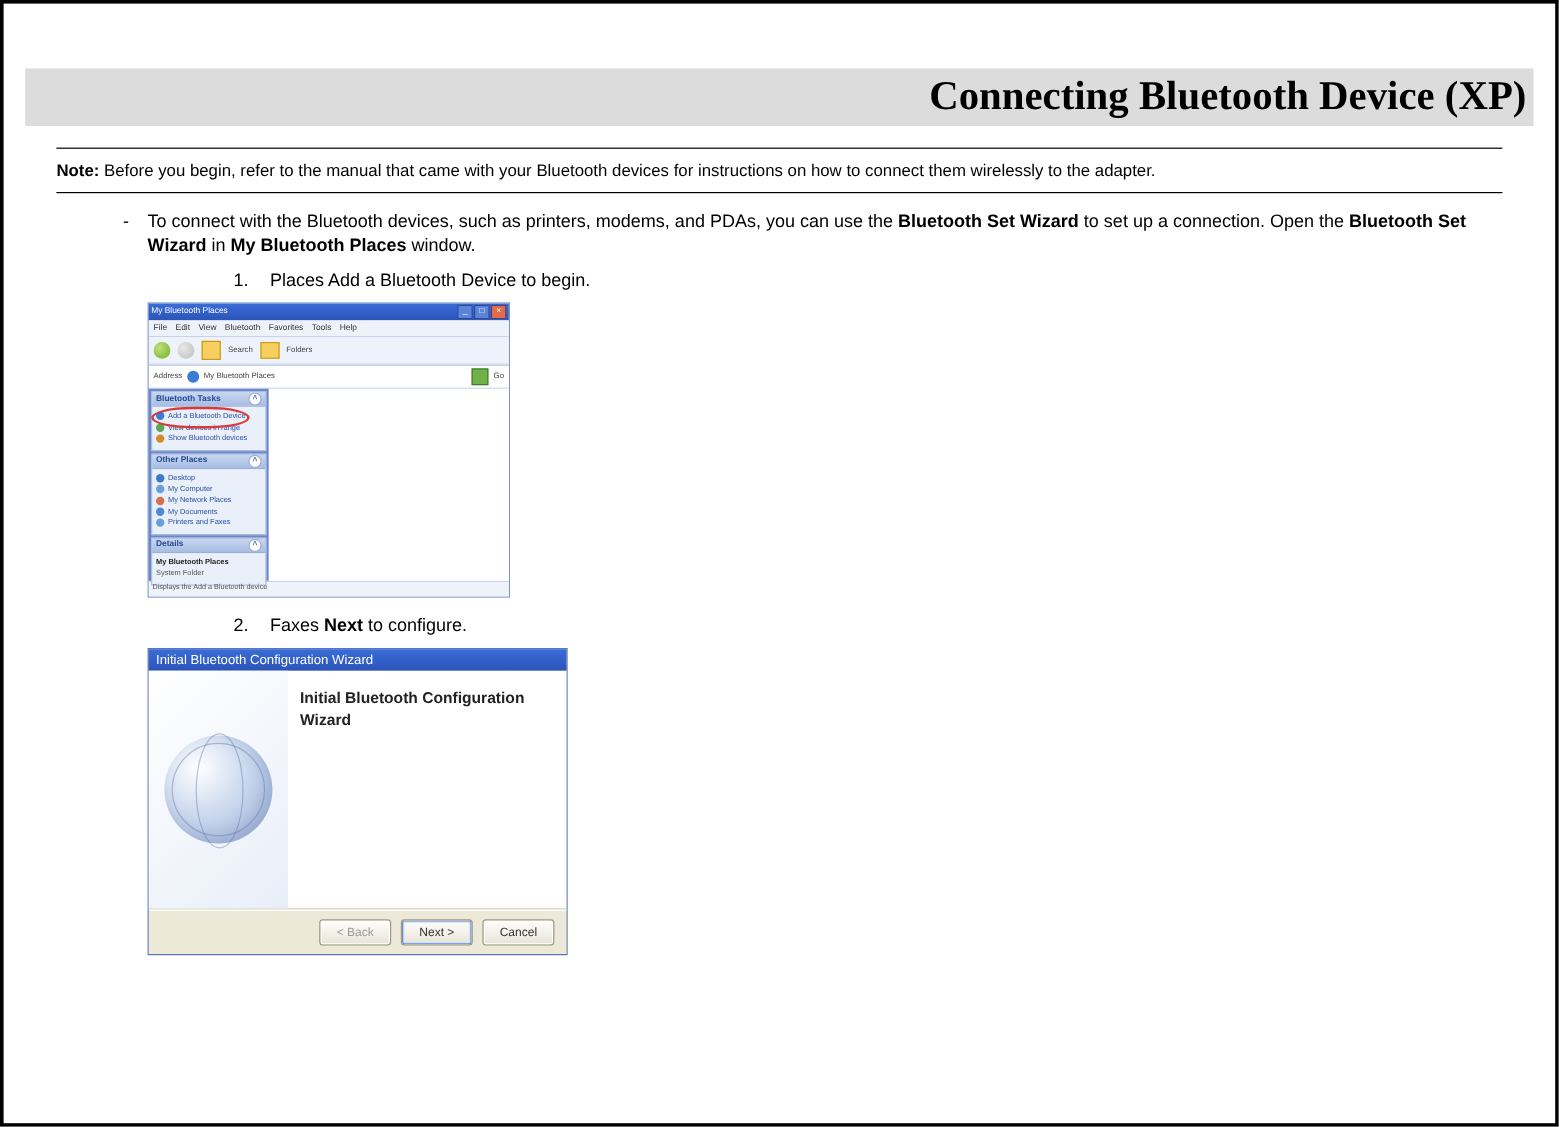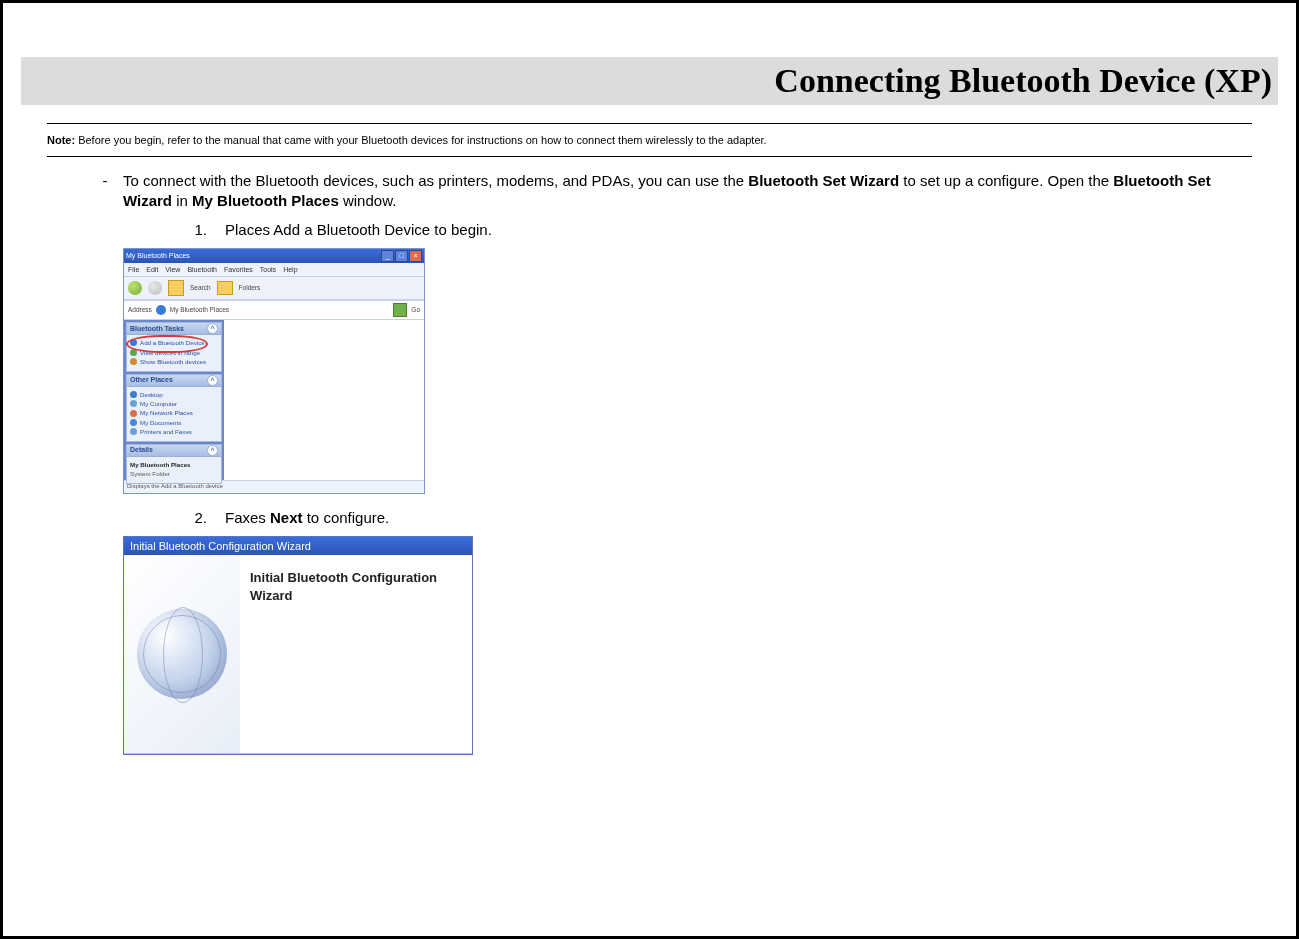--- a/index.html
+++ b/index.html
@@ -1,21 +1,21 @@
 <!DOCTYPE html>
 <html><head>
 <meta charset="utf-8">
 <style>
   html,body{margin:0;padding:0;font-family:Arial,Helvetica,sans-serif;color:#000;background:#fff}
   .page{box-sizing:border-box;width:1299px;height:939px;border:3px solid #000;padding:30px 18px 4px 18px;position:relative}
   .title-band{background:#dcdcdc;height:48px;margin-top:24px;display:flex;align-items:center;justify-content:flex-end;padding-right:6px}
   .title-band h1{font-family:"Book Antiqua","Palatino Linotype",Georgia,serif;font-weight:bold;font-size:34px;margin:0}
   .rule-area{margin:18px 26px 0 26px}
   .rule{border:none;border-top:1.5px solid #000;margin:0}
-  .note-line{font-size:11px;margin:10px 0 10px 0}
+  .note-line{font-size:14px;margin:10px 0 10px 0}
   .body-text{margin:14px 0 0 40px;font-size:15px;line-height:1.35}
   .dash-row{display:flex}
   .dash{width:36px;flex:0 0 36px;text-align:center}
   .dash-content{flex:1;padding-right:20px}
   .step-list{margin:8px 0 0 44px;padding:0;list-style:none;font-size:15px}
   .step-item{display:flex;margin-bottom:6px}
   .step-num{width:40px;flex:0 0 40px;text-align:right;padding-right:18px}
   .step-txt{flex:1}
   .fig-wrap{display:flex;justify-content:flex-start;margin:8px 0 14px 0}
 
@@ -79,21 +79,21 @@
     <hr class="rule">
     <p class="note-line">
       <b>Note:</b><span> Before you begin, refer to the manual that came with your Bluetooth devices for instructions on how to connect them wirelessly to the adapter.</span>
     </p>
     <hr class="rule">
 
     <div class="body-text">
       <div class="dash-row">
         <div class="dash">-</div>
         <div class="dash-content">
-          <span>To connect with the Bluetooth devices, such as printers, modems, and PDAs, you can use the </span><b>Bluetooth Set Wizard</b><span> to set up a configure. Open the </span><b>Bluetooth Set Wizard</b><span> in </span><b>My Bluetooth Places</b><span> window.</span>
+          <span>To connect with the Bluetooth devices, such as printers, modems, and PDAs, you can use the </span><b>Bluetooth Set Wizard</b><span> to set up a connection. Open the </span><b>Bluetooth Set Wizard</b><span> in </span><b>My Bluetooth Places</b><span> window.</span>
 
           <ol class="step-list">
             <li class="step-item">
               <span class="step-num">1.</span>
               <span class="step-txt">Places Add a Bluetooth Device to begin.</span>
             </li>
           </ol>
 
           
           <div class="fig-wrap">
@@ -212,20 +212,25 @@
             <div class="win2">
               <div class="win2-title">Initial Bluetooth Configuration Wizard</div>
               <div class="win2-body">
                 <div class="wiz-img">
                   <div class="globe"></div>
                 </div>
                 <div class="wiz-txt">
                   <p class="wiz-h">Initial Bluetooth Configuration Wizard</p>
                 </div>
               </div>
+              <div class="win2-btns">
+                <span class="xp-btn disabled">&lt; Back</span>
+                <span class="xp-btn default">Next &gt;</span>
+                <span class="xp-btn">Cancel</span>
+              </div>
             </div>
           </div>
 
         </div>
       </div>
     </div>
   </div>
 </div>
 
 </body></html>

